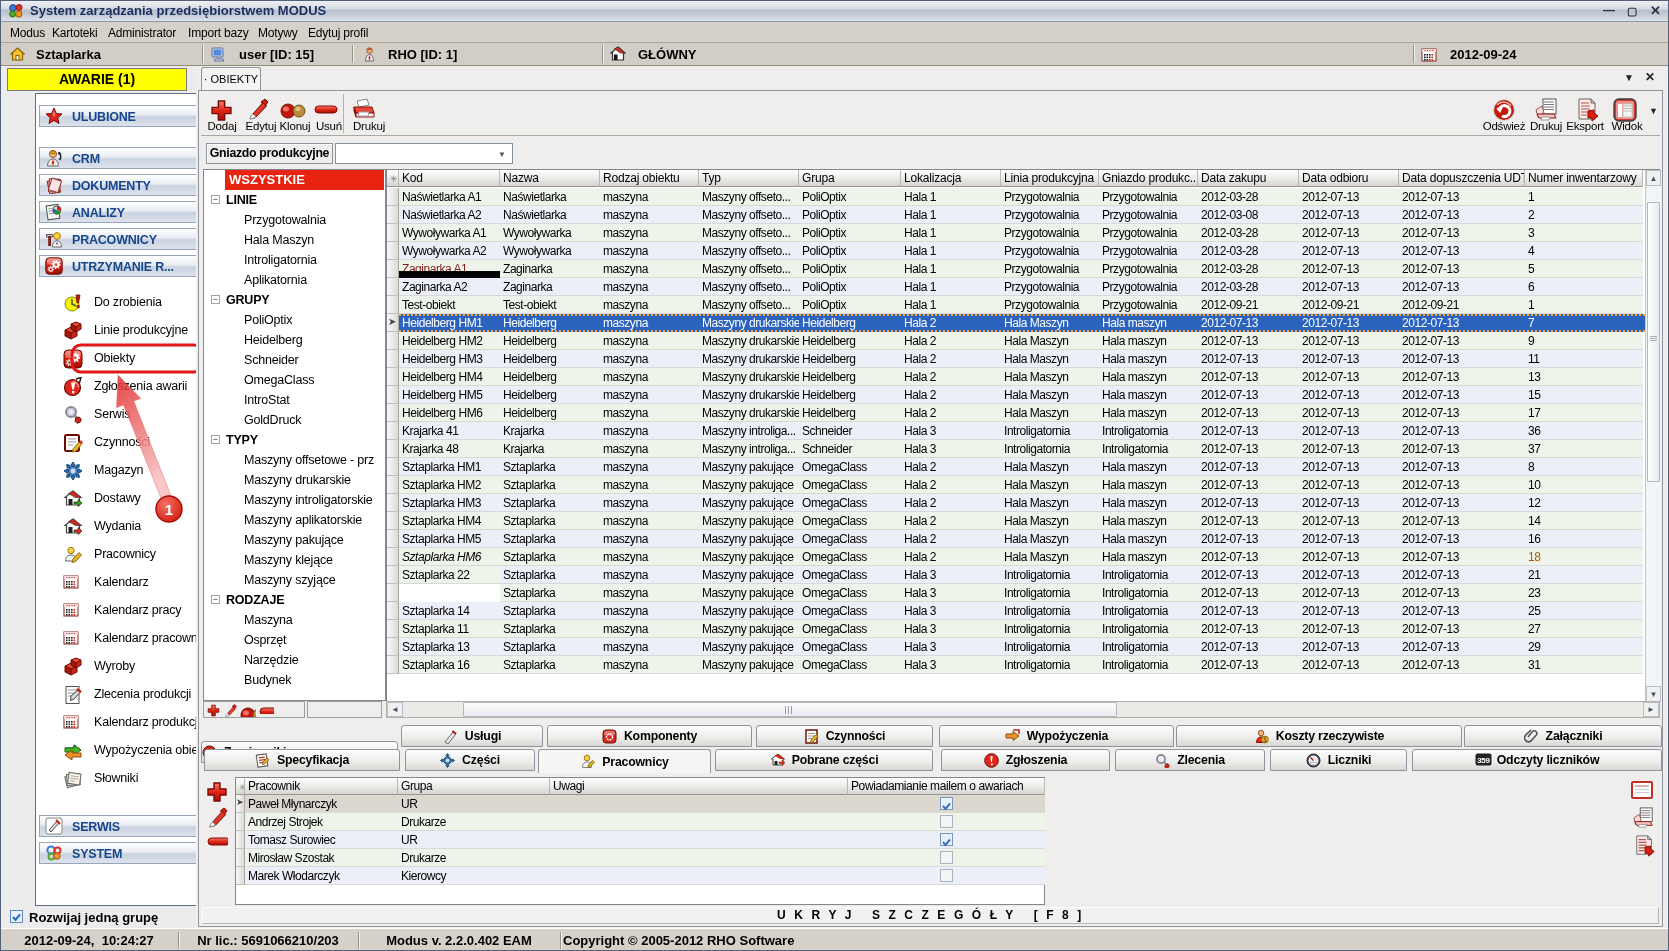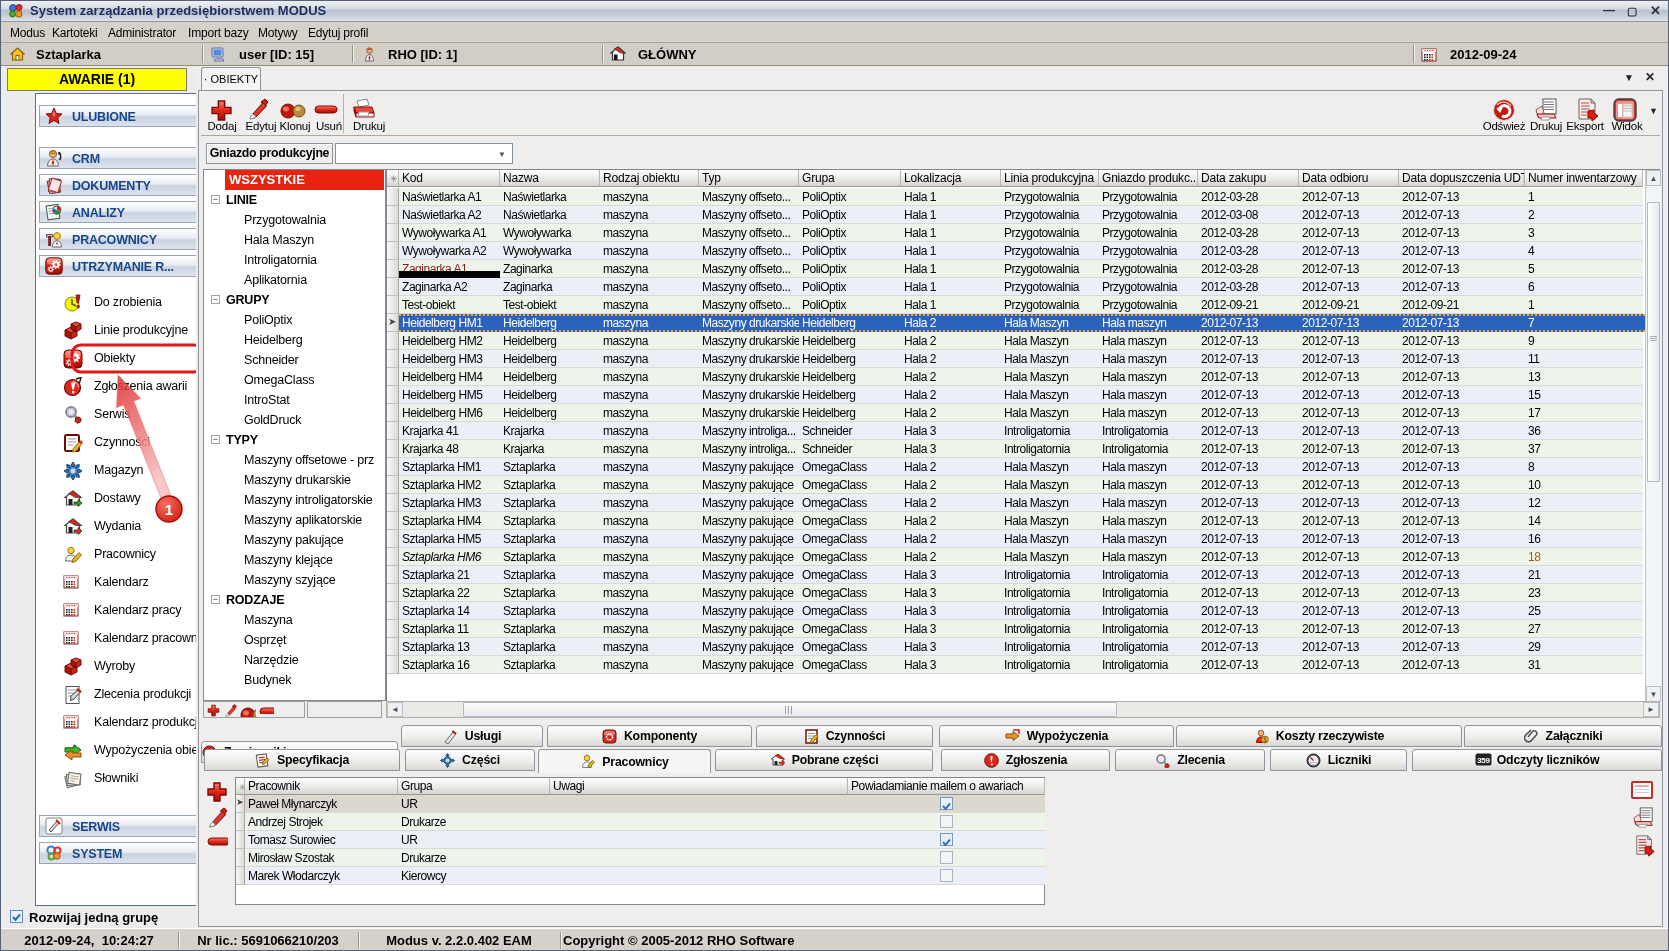--- a/index.html
+++ b/index.html
@@ -980,21 +980,21 @@
 <div class="td rowb" style="left:312px;top:396px;width:100px;color:#000;border-bottom:1px solid #dbd9d5;">Maszyny pakujące</div>
 <div class="td rowb" style="left:412px;top:396px;width:102px;color:#000;border-bottom:1px solid #dbd9d5;">OmegaClass</div>
 <div class="td rowb" style="left:514px;top:396px;width:100px;color:#000;border-bottom:1px solid #dbd9d5;">Hala 3</div>
 <div class="td rowb" style="left:614px;top:396px;width:98px;color:#000;border-bottom:1px solid #dbd9d5;">Introligatornia</div>
 <div class="td rowb" style="left:712px;top:396px;width:99px;color:#000;border-bottom:1px solid #dbd9d5;">Introligatornia</div>
 <div class="td rowb" style="left:811px;top:396px;width:101px;color:#000;border-bottom:1px solid #dbd9d5;">2012-07-13</div>
 <div class="td rowb" style="left:912px;top:396px;width:100px;color:#000;border-bottom:1px solid #dbd9d5;">2012-07-13</div>
 <div class="td rowb" style="left:1012px;top:396px;width:126px;color:#000;border-bottom:1px solid #dbd9d5;">2012-07-13</div>
 <div class="td rowb" style="left:1138px;top:396px;width:118px;color:#000;border-bottom:1px solid #dbd9d5;">21</div>
 <div class="rmk" style="top:414px;height:18px;"></div>
-<div class="td rowg" style="left:12px;top:414px;width:101px;color:#000;border-bottom:1px solid #dbd9d5;">Sztaplarka 22</div>
+<div class="td rowg" style="left:12px;top:396px;width:101px;color:#000;border-bottom:1px solid #dbd9d5;">Sztaplarka 22</div>
 <div class="td rowg" style="left:113px;top:414px;width:100px;color:#000;border-bottom:1px solid #dbd9d5;">Sztaplarka</div>
 <div class="td rowg" style="left:213px;top:414px;width:99px;color:#000;border-bottom:1px solid #dbd9d5;">maszyna</div>
 <div class="td rowg" style="left:312px;top:414px;width:100px;color:#000;border-bottom:1px solid #dbd9d5;">Maszyny pakujące</div>
 <div class="td rowg" style="left:412px;top:414px;width:102px;color:#000;border-bottom:1px solid #dbd9d5;">OmegaClass</div>
 <div class="td rowg" style="left:514px;top:414px;width:100px;color:#000;border-bottom:1px solid #dbd9d5;">Hala 3</div>
 <div class="td rowg" style="left:614px;top:414px;width:98px;color:#000;border-bottom:1px solid #dbd9d5;">Introligatornia</div>
 <div class="td rowg" style="left:712px;top:414px;width:99px;color:#000;border-bottom:1px solid #dbd9d5;">Introligatornia</div>
 <div class="td rowg" style="left:811px;top:414px;width:101px;color:#000;border-bottom:1px solid #dbd9d5;">2012-07-13</div>
 <div class="td rowg" style="left:912px;top:414px;width:100px;color:#000;border-bottom:1px solid #dbd9d5;">2012-07-13</div>
 <div class="td rowg" style="left:1012px;top:414px;width:126px;color:#000;border-bottom:1px solid #dbd9d5;">2012-07-13</div>
@@ -1309,14 +1309,15 @@
         </g>
       </svg>
 <svg class="abs" style="left:1435px;top:744px;" width="22" height="22" viewBox="0 0 22 22">
         <g transform="scale(0.9166666666666666)">
           <path d="M3 1 h12 l4 4 v16 h-16 z" fill="#fbeae8" stroke="#666"></path>
           <path d="M15 1 l4 4 h-4 z" fill="#ddd" stroke="#666"></path>
           <path d="M5 5h8M5 8h9M5 11h9M5 14h9M5 17h6" stroke="#b0554e" stroke-width="1.2"></path>
           <path d="M12 13 l6 -1 l0 3 l4 3 l-6 5 l0 -3 l-4 0 z" fill="#e01b10" stroke="#7c0a04"></path>
         </g>
       </svg>
+<div id="ukryj">U K R Y J&nbsp;&nbsp; S Z C Z E G Ó Ł Y&nbsp;&nbsp; [ F 8 ]</div>
 </div>
 </div>
 <div class="abs" style="left:0;top:0;width:1669px;height:951px;border:1px solid #52607a;pointer-events:none;"></div>
 </body></html>

